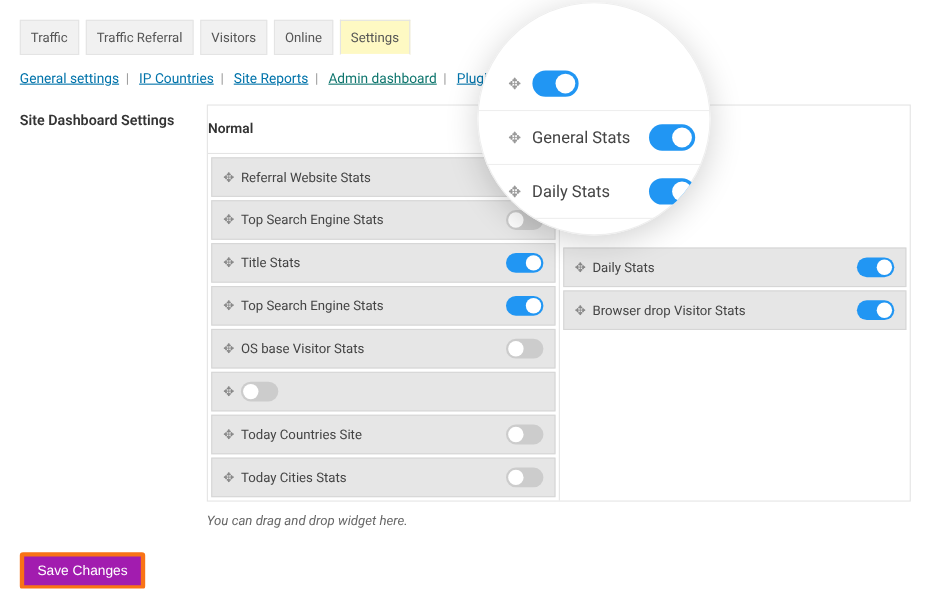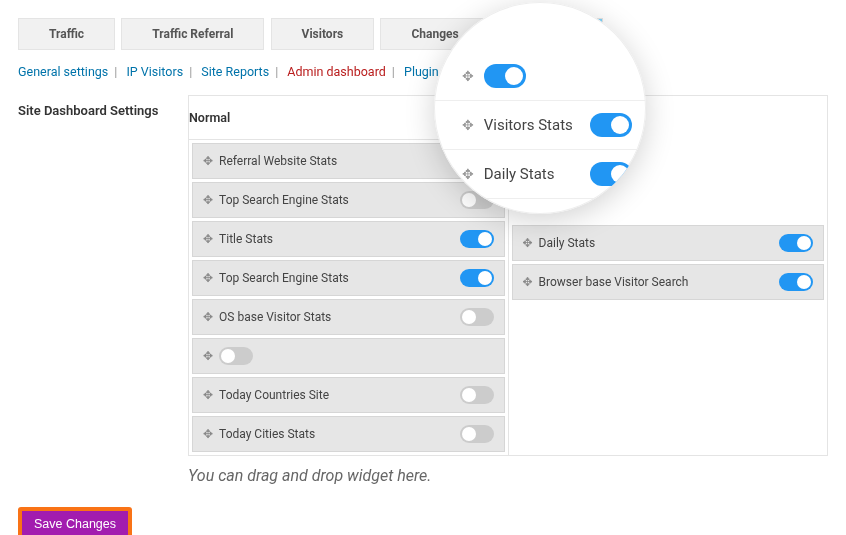--- a/index.html
+++ b/index.html
@@ -9,33 +9,33 @@
     color: #333;
     background: #fff;
     width: 846px;
     height: 535px;
     position: relative;
     padding: 18px;
   }
   .tabs { margin-bottom: 14px; }
   .tab {
     display: inline-block;
-    padding: 8px 30px;
+    padding: 8px 9px;
     background: #f1f1f1;
     border: 1px solid #e4e4e4;
     font-size: 12px;
-    font-weight: 700;
+    font-weight: 400;
     color: #555;
     margin-right: 3px;
     cursor: pointer;
   }
-  .tab.active { background: #7dd3fc; border-bottom-color: #fff; }
+  .tab.active { background: #fef9c3; border-bottom-color: #fff; }
   .subnav { font-size: 12.5px; margin-bottom: 16px; }
-  .subnav span.link { color: #0073aa; cursor: pointer; }
-  .subnav span.link.active { color: #b91c1c; }
+  .subnav span.link { color: #0073aa; cursor: pointer; text-decoration: underline; }
+  .subnav span.link.active { color: #0f766e; }
   .subnav .sep { color: #999; margin: 0 6px; }
   .content { display: flex; align-items: flex-start; }
   .left-label { width: 170px; flex: 0 0 170px; font-size: 13px; font-weight: 600; padding-top: 8px; }
   .panel {
     flex: 1;
     border: 1px solid #e4e4e4;
     background: #fff;
     display: flex;
     min-height: 300px;
   }
@@ -80,21 +80,21 @@
     flex: 0 0 auto;
   }
   .toggle .knob {
     width: 14px; height: 14px; border-radius: 50%;
     background: #fff;
     position: absolute; top: 2px; left: 2px;
     transition: left .15s;
   }
   .toggle.on { background: #2196f3; }
   .toggle.on .knob { left: 18px; }
-  .hint { margin-top: 10px; margin-left: 170px; font-style: italic; font-size: 16px; color: #666; }
+  .hint { margin-top: 10px; margin-left: 170px; font-style: italic; font-size: 12px; color: #666; }
   .save-btn {
     margin-top: 22px;
     background: #a21caf;
     color: #fff;
     border: 4px solid #f97316;
     border-radius: 3px;
     padding: 6px 12px;
     font-size: 12.5px;
     cursor: pointer;
   }
@@ -133,28 +133,28 @@
 </head>
 <body>
 
 
 
 
 <div class="tabs">
   <span class="tab">Traffic</span>
   <span class="tab">Traffic Referral</span>
   <span class="tab">Visitors</span>
-  <span class="tab">Changes</span>
+  <span class="tab">Online</span>
   <span class="tab active">Settings</span>
 </div>
 
 
 <div class="subnav">
   <span class="link">General settings</span><span class="sep">|</span>
-  <span class="link">IP Visitors</span><span class="sep">|</span>
+  <span class="link">IP Countries</span><span class="sep">|</span>
   <span class="link">Site Reports</span><span class="sep">|</span>
   <span class="link active">Admin dashboard</span><span class="sep">|</span>
   <span class="link">Plugin Main Page (statistics</span>
 </div>
 
 
 <div class="content">
   <div class="left-label">Site Dashboard Settings</div>
   <div class="panel">
 
@@ -224,21 +224,21 @@
       <div id="right-widgets">
           <div class="widget">
             <span class="move-icon">✥</span>
             <span class="widget-label">Daily Stats</span>
             <span class="toggle on">
               <span class="knob"></span>
             </span>
           </div>
           <div class="widget">
             <span class="move-icon">✥</span>
-            <span class="widget-label">Browser base Visitor Search</span>
+            <span class="widget-label">Browser drop Visitor Stats</span>
             <span class="toggle on">
               <span class="knob"></span>
             </span>
           </div>
         </div>
     </div>
   </div>
 </div>
 
 <div class="hint">You can drag and drop widget here.</div>
@@ -249,21 +249,21 @@
 <div class="magnifier">
   <div class="mag-content" id="mag-rows">
       <div class="mag-row">
         <span class="move-icon">✥</span>
         <span class="mag-toggle">
           <span class="knob"></span>
         </span>
       </div>
       <div class="mag-row">
         <span class="move-icon">✥</span>
-        <span class="mag-label">Visitors Stats</span>
+        <span class="mag-label">General Stats</span>
         <span class="mag-toggle">
           <span class="knob"></span>
         </span>
       </div>
       <div class="mag-row">
         <span class="move-icon">✥</span>
         <span class="mag-label">Daily Stats</span>
         <span class="mag-toggle">
           <span class="knob"></span>
         </span>

